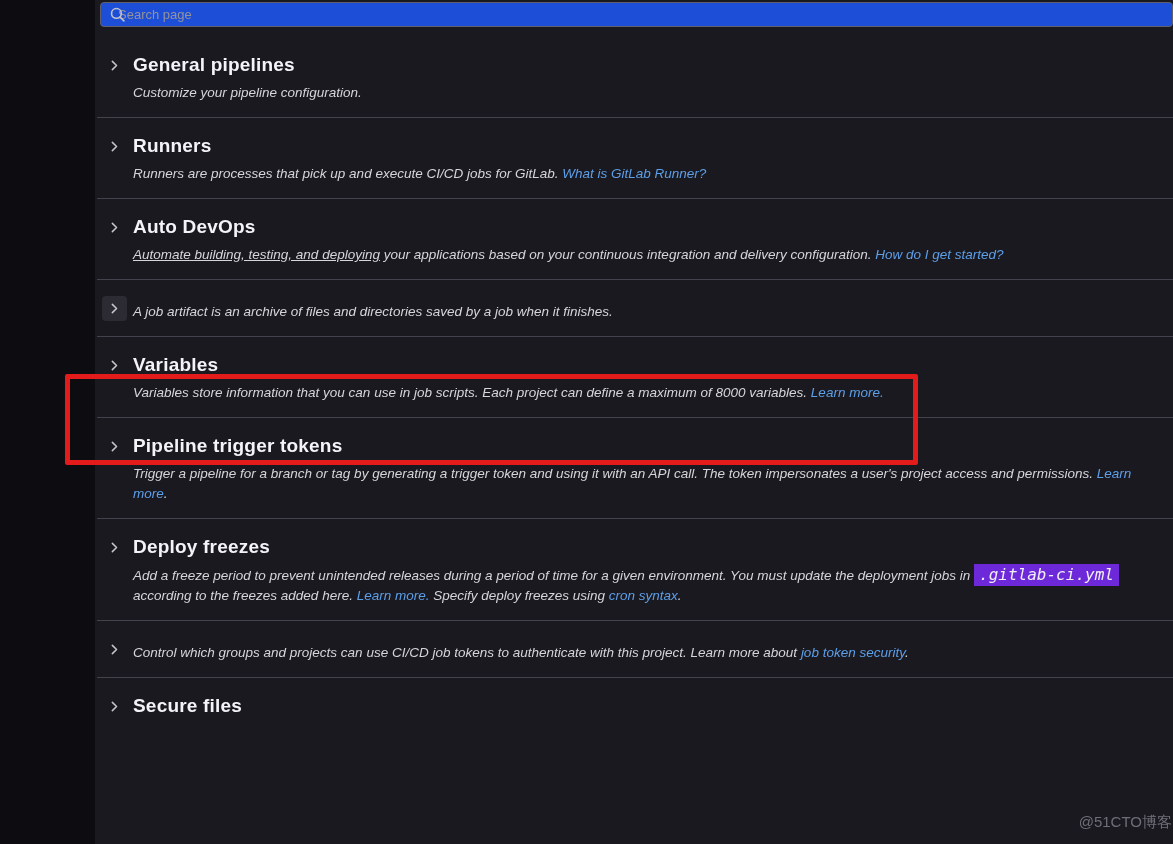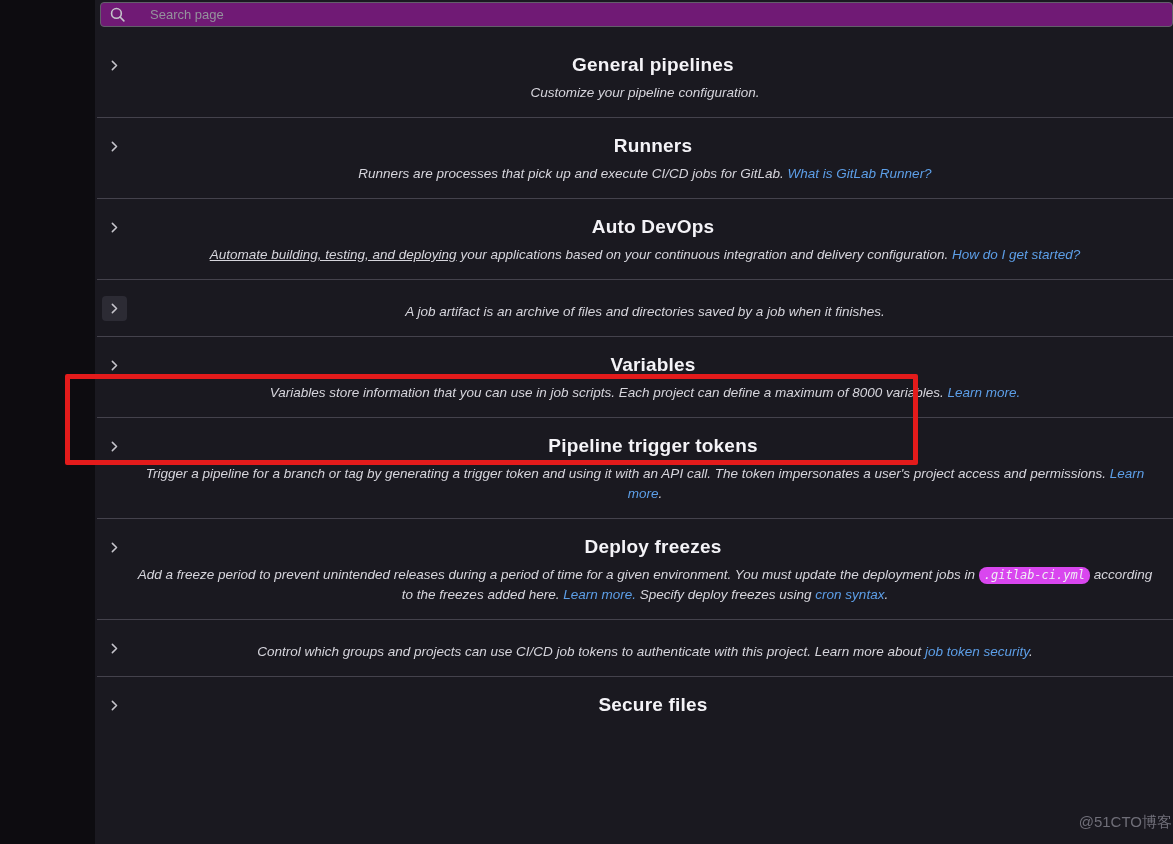--- a/index.html
+++ b/index.html
@@ -10,37 +10,36 @@
     background: #0d0c10;
     font-family: "Liberation Sans", sans-serif;
   }
   .panel {
     position: absolute; left: 95px; top: 0; right: 0; bottom: 0;
     background: #1a1920;
   }
   .searchbar { position: relative; margin: 2px 0 0 5px; height: 25px; }
   .search-input {
     width: 100%; height: 25px;
-    background: #701a75;
+    background: #1d4ed8;
     border: 1px solid #625f6a;
     border-radius: 4px;
-    padding: 0 8px 0 49px;
+    padding: 0 8px 0 17px;
     color: #c9c8cf;
     font-size: 13px;
     font-family: "Liberation Sans", sans-serif;
     outline: none;
   }
   .search-input::placeholder { color: #94929c; }
   .search-icon { position: absolute; left: 9px; top: 4px; width: 17px; height: 17px; }
   .sections { margin-top: 10px; margin-left: 2px; }
   .section {
     position: relative;
     padding: 16px 0 14px 36px;
     border-bottom: 1px solid #44424c;
-    text-align: center;
   }
   .section:last-child { border-bottom: none; }
   .section h3 {
     margin: 0;
     font-size: 19px;
     line-height: 24px;
     font-weight: bold;
     color: #f4f3f7;
     letter-spacing: 0.2px;
     cursor: pointer;
@@ -58,25 +57,25 @@
     width: 25px; height: 25px;
     background: transparent; border: none;
     padding: 5px; cursor: pointer; border-radius: 4px;
     display: flex; align-items: center; justify-content: center;
   }
   .chevron-btn.hl { background: #2c2b34; }
   a.link { color: #5d9fe8; text-decoration: none; cursor: pointer; }
   a.ulink { color: #d6d5dc; text-decoration: underline; cursor: pointer; }
   code.chip {
     font-family: "DejaVu Sans Mono", monospace;
-    font-size: 12px;
-    background: #d946ef;
+    font-size: 16px;
+    background: #6d28d9;
     color: #f1eff5;
     padding: 1px 5px 2px;
-    border-radius: 8px;
+    border-radius: 0;
   }
   .red-box {
     position: absolute; left: 65px; top: 374px;
     width: 853px; height: 91px;
     border: 5px solid #e31b1b;
     border-radius: 2px;
     z-index: 5; pointer-events: none;
   }
   .watermark {
     position: absolute; right: 1px; bottom: 12px;

